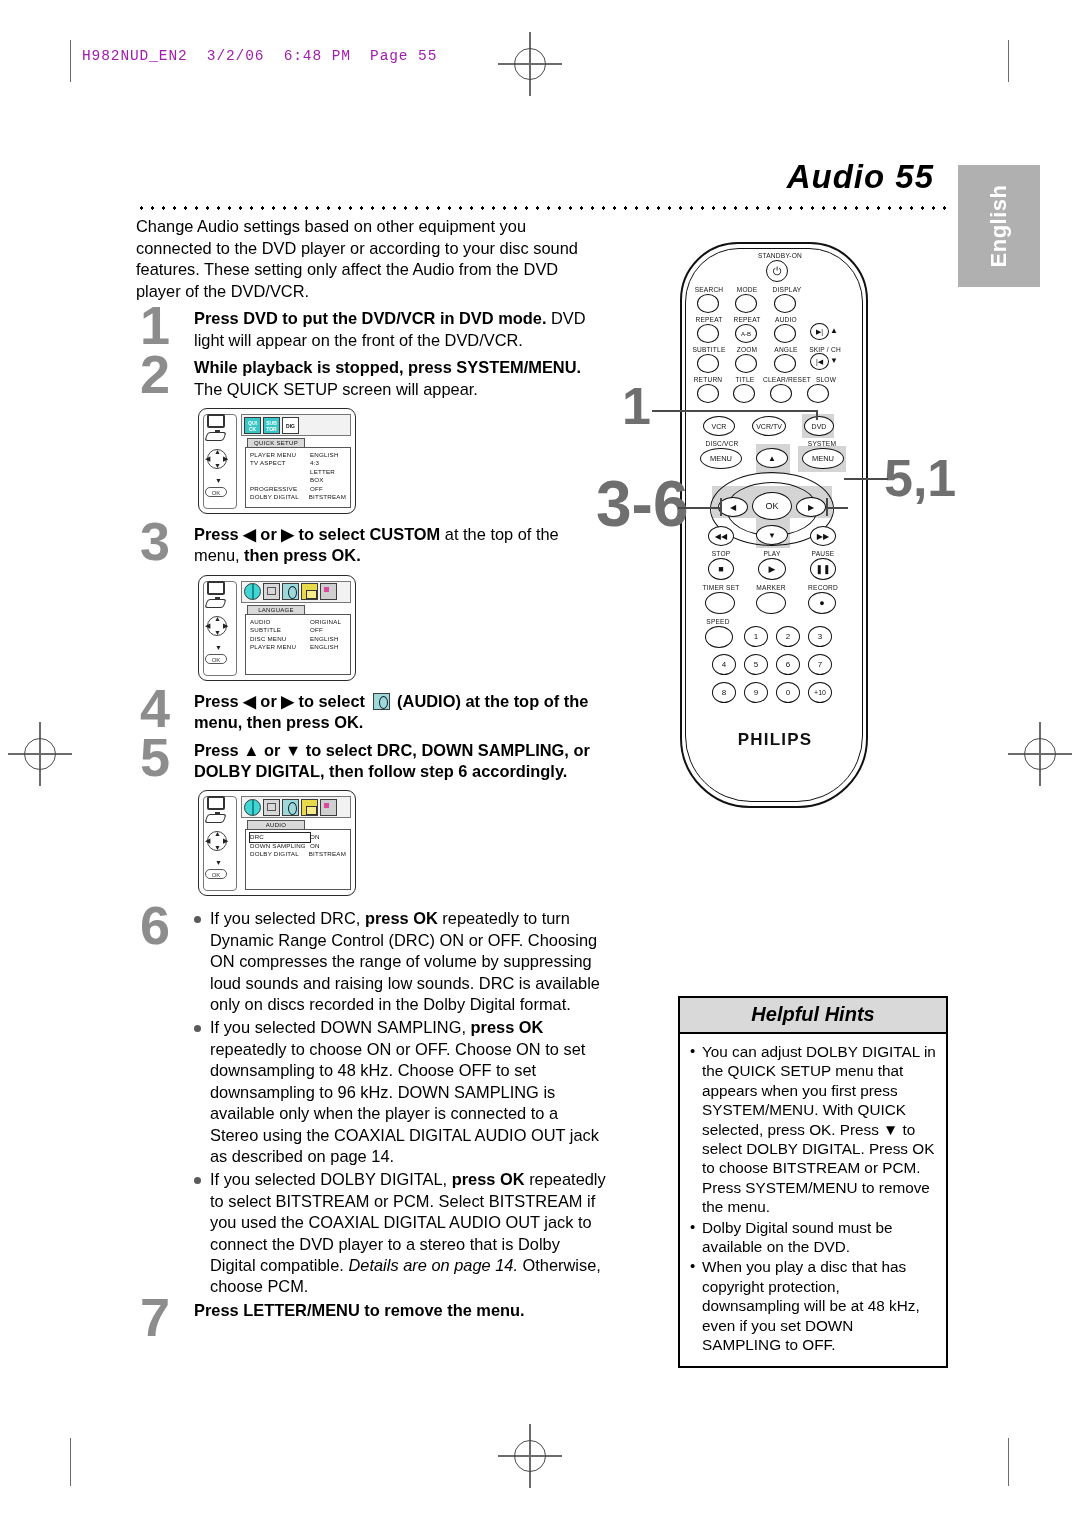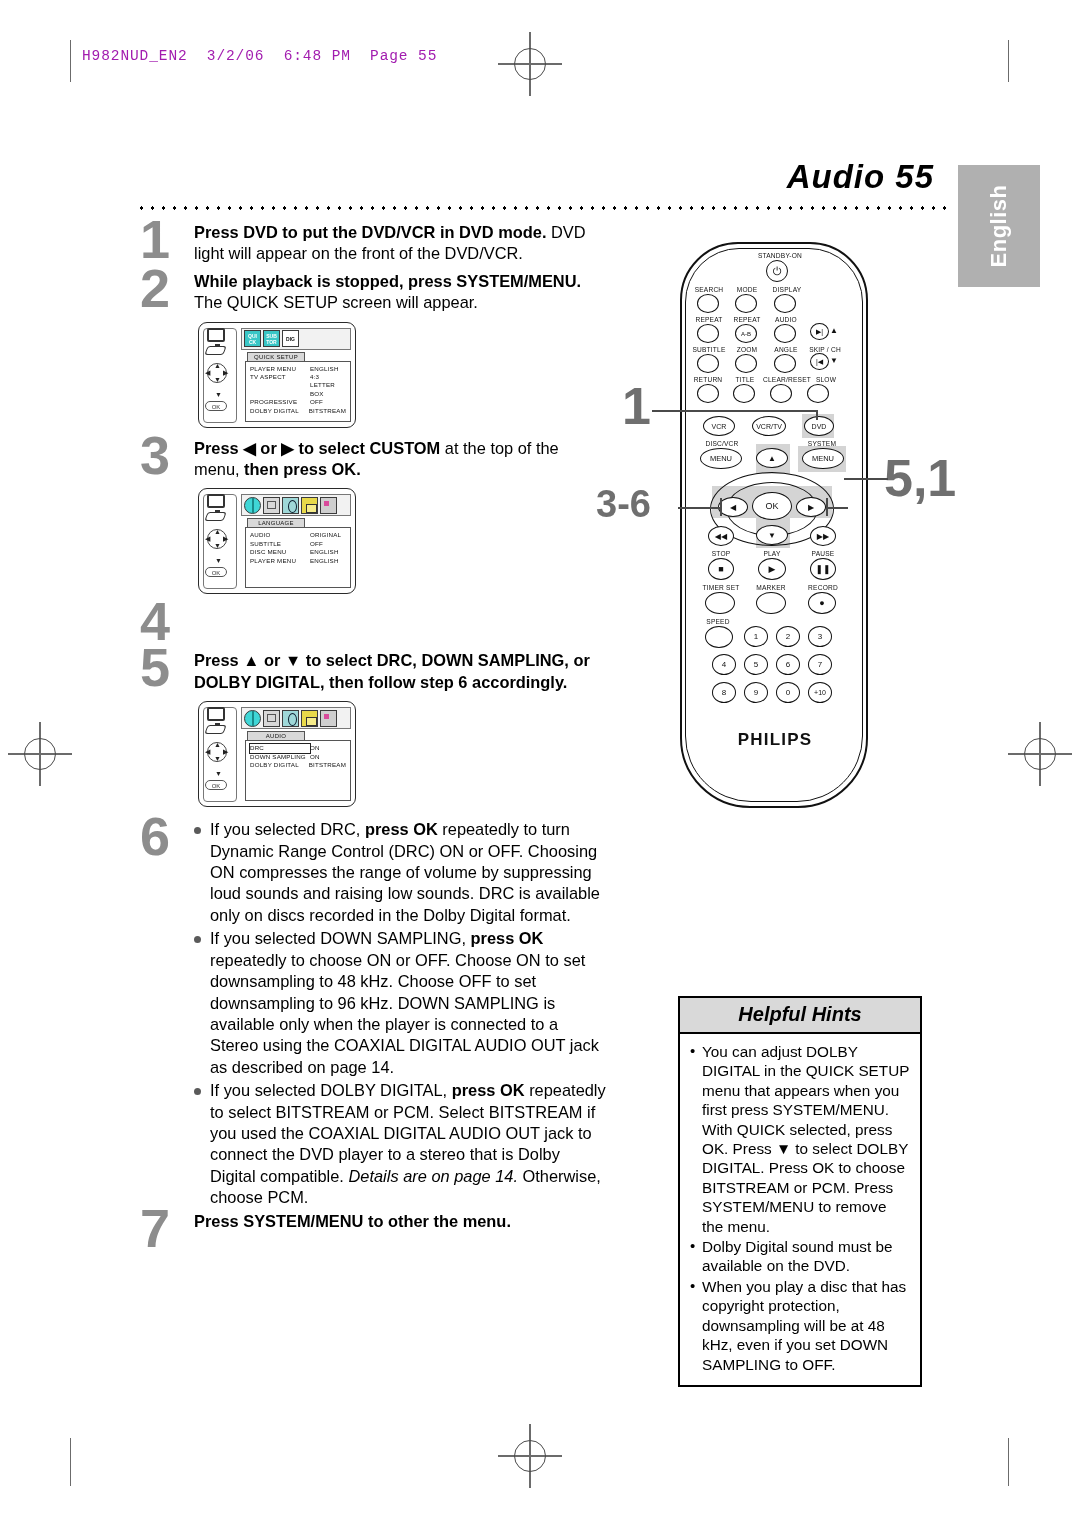--- a/index.html
+++ b/index.html
@@ -180,21 +180,21 @@
   .callout { position:absolute; font-weight:bold; color:#6f6f6f; font-family:"Liberation Sans", sans-serif; }
   .cline { position:absolute; background:#4a4a4a; height:2px; }
   .cline-v { position:absolute; background:#4a4a4a; width:2px; }
   .philips {
     position:absolute; left:120px; top:500px; width:110px; text-align:center;
     font-size:17px; font-weight:bold; letter-spacing:1.2px; color:#111;
   }
 
   
   .hints {
-    position:absolute; left:678px; top:996px; width:244px;
+    position:absolute; left:678px; top:996px; width:270px;
     border:2px solid #000; background:#fff;
   }
   .hints-head {
     background:#d9d9d9; border-bottom:2px solid #000;
     text-align:center; font-size:20px; font-weight:bold; font-style:italic;
     padding:5px 0 6px;
   }
   .hints-body { padding:8px 10px 10px 8px; }
   .hints-body ul { margin:0; padding:0; list-style:none; }
   .hints-body li { position:relative; padding-left:14px; font-size:15.3px; line-height:19.4px; margin-bottom:1px; }
@@ -232,20 +232,21 @@
 
 <div class="page-title">Audio  55</div>
 <div class="dotted-rule"></div>
 
 <div class="side-tab">
   <span>English</span>
 </div>
 
 <div class="col-left">
 
+  <div class="intro">Change Audio settings based on other equipment you connected to the DVD player or according to your disc sound features. These setting only affect the Audio from the DVD player of the DVD/VCR.</div>
 
   <div class="step">
     <div class="step-num">1</div>
     <div class="step-body">
       <span class="b">Press DVD to put the DVD/VCR in DVD mode.</span>
       <span>DVD light will appear on the front of the DVD/VCR.</span>
     </div>
   </div>
 
   <div class="step">
@@ -344,20 +345,25 @@
         </div>
       <div class="osd-row">
           <span class="k">PLAYER MENU</span>
           <span class="v">ENGLISH</span>
         </div>
     </div>
   </div>
 
   <div class="step">
     <div class="step-num">4</div>
+    <div class="step-body">
+      <span class="b">Press ◀ or ▶ to select</span>
+      <span class="ic ic-audio" style="display:inline-block;vertical-align:-3px;margin:0 3px;"></span>
+      <span class="b">(AUDIO) at the top of the menu, then press OK.</span>
+    </div>
   </div>
 
   <div class="step">
     <div class="step-num">5</div>
     <div class="step-body b">Press ▲ or ▼ to select DRC, DOWN SAMPLING, or DOLBY DIGITAL, then follow step 6 accordingly.</div>
   </div>
 
   <div class="osd">
     <div class="osd-side"></div>
     <div class="osd-tv"></div>
@@ -407,21 +413,21 @@
         </li>
         <li>
           <span>If you selected DOLBY DIGITAL, </span><span class="b">press OK</span><span> repeatedly to select BITSTREAM or PCM. Select BITSTREAM if you used the COAXIAL DIGITAL AUDIO OUT jack to connect the DVD player to a stereo that is Dolby Digital compatible. </span><span class="i">Details are on page 14.</span><span> Otherwise, choose PCM.</span>
         </li>
       </ul>
     </div>
   </div>
 
   <div class="step" style="margin-top:2px;">
     <div class="step-num">7</div>
-    <div class="step-body b">Press SYSTEM/MENU to other the menu.</div>
+    <div class="step-body b">Press LETTER/MENU to remove the menu.</div>
   </div>
 
 </div>
 
 <div class="remote-wrap">
   <div class="remote-body"></div>
   <div class="remote-inner"></div>
 
   <div class="rlabel" style="left:150px; top:22px; width:60px;">STANDBY-ON</div>
   <div class="rbtn" style="left:166px; top:30px; width:22px; height:22px; line-height:21px; font-size:11px;">⏻</div>
@@ -516,21 +522,21 @@
 
   <div class="philips">PHILIPS</div>
 
   <div class="callout" style="left:22px; top:152px; font-size:52px; line-height:48px;">1</div>
   <div class="cline" style="left:52px;  top:180px; width:166px;"></div>
   <div class="cline-v" style="left:216px; top:180px; height:10px;"></div>
 
   <div class="callout" style="left:284px; top:224px; font-size:52px; line-height:48px;">5,1</div>
   <div class="cline" style="left:244px; top:248px; width:44px;"></div>
 
-  <div class="callout" style="left:-4px; top:250px; font-size:38px; line-height:48px;">3-6</div>
+  <div class="callout" style="left:-4px; top:250px; font-size:64px; line-height:48px;">3-6</div>
   <div class="cline" style="left:78px;  top:277px; width:44px;"></div>
   <div class="cline-v" style="left:120px; top:268px; height:18px;"></div>
   <div class="cline" style="left:226px; top:277px; width:22px;"></div>
   <div class="cline-v" style="left:226px; top:268px; height:18px;"></div>
 </div>
 
 <div class="hints">
   <div class="hints-head">Helpful Hints</div>
   <div class="hints-body">
     <ul>

